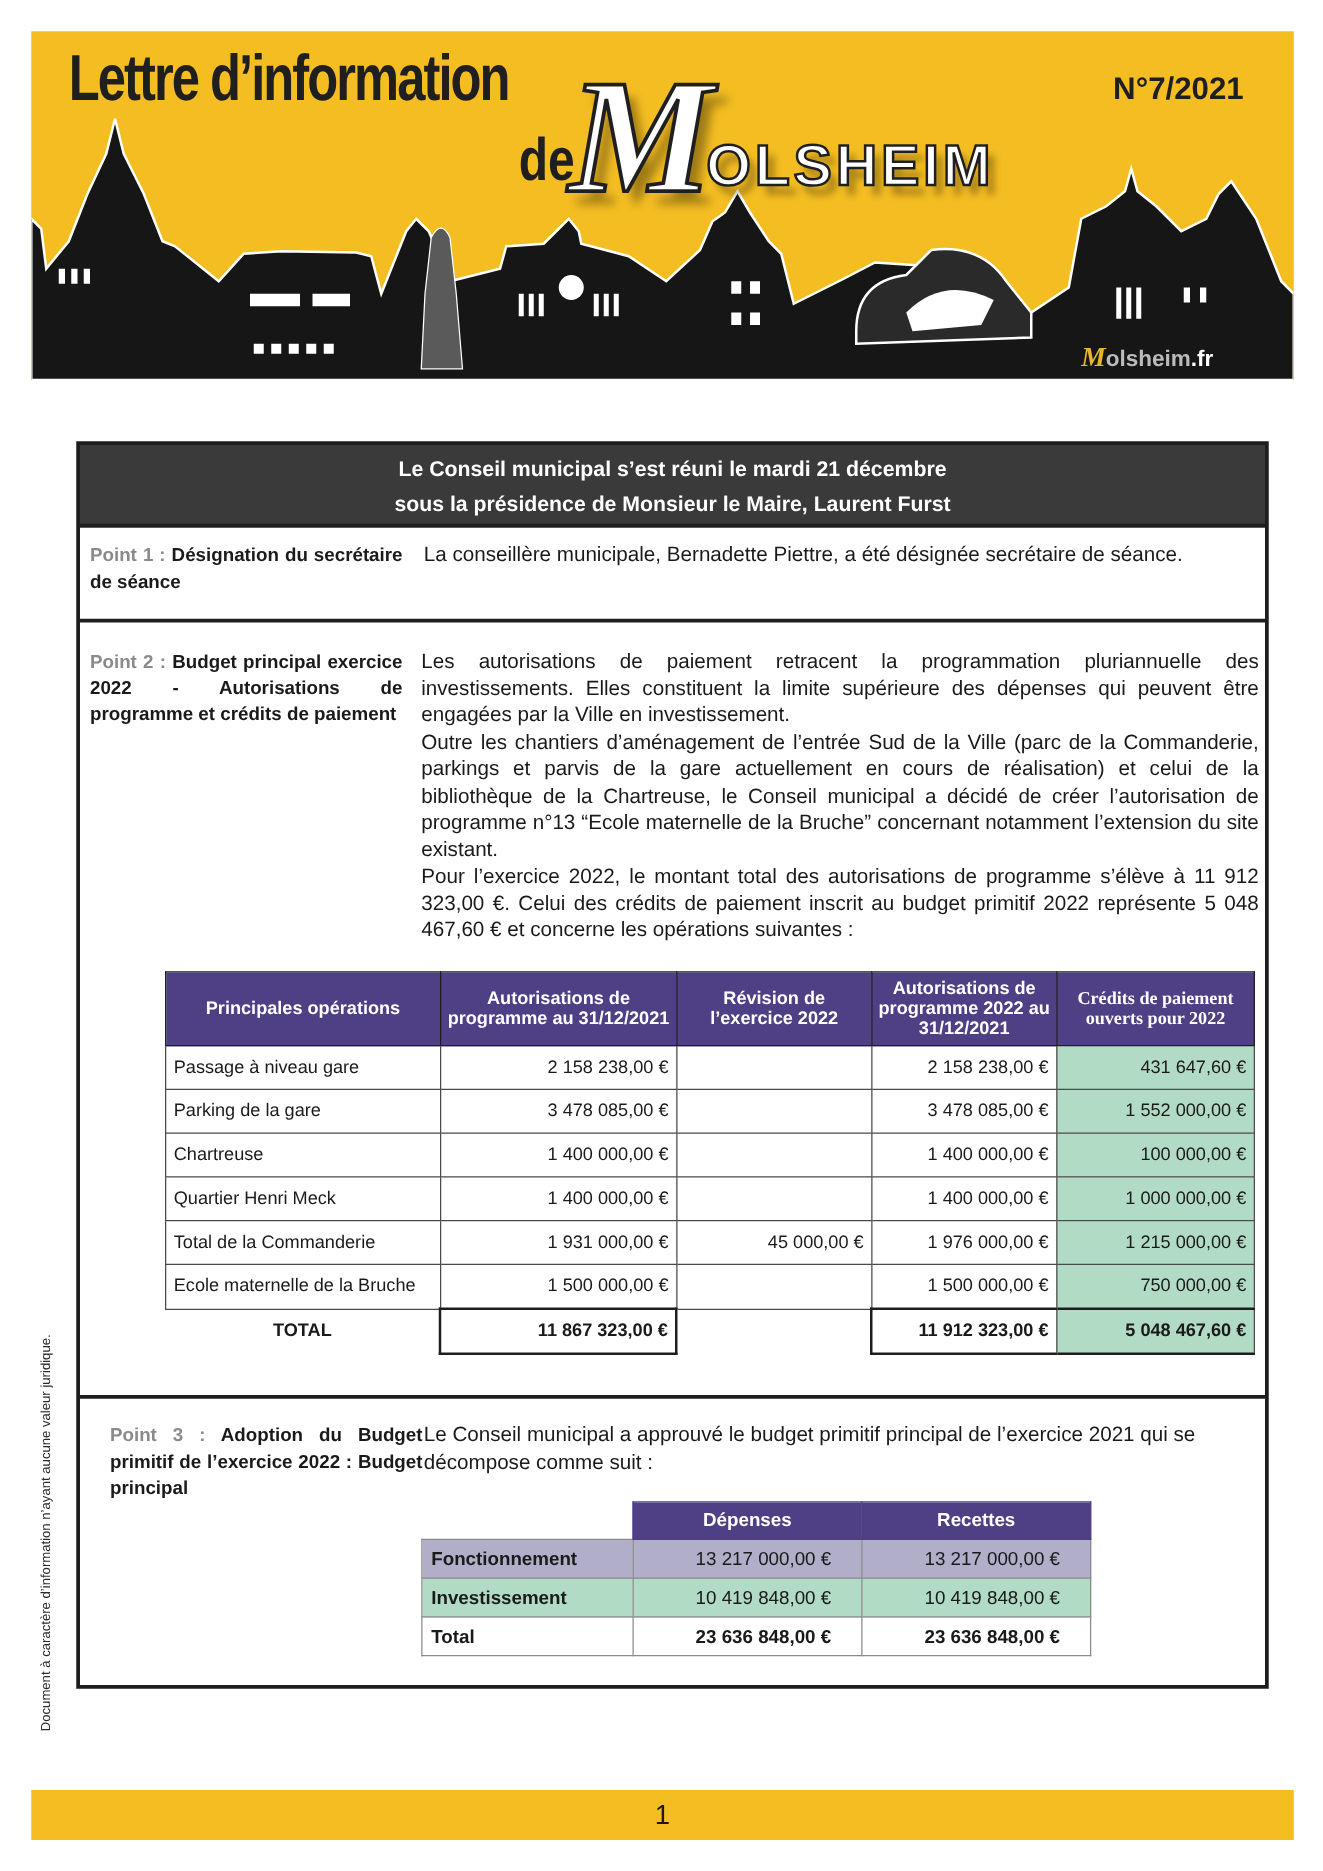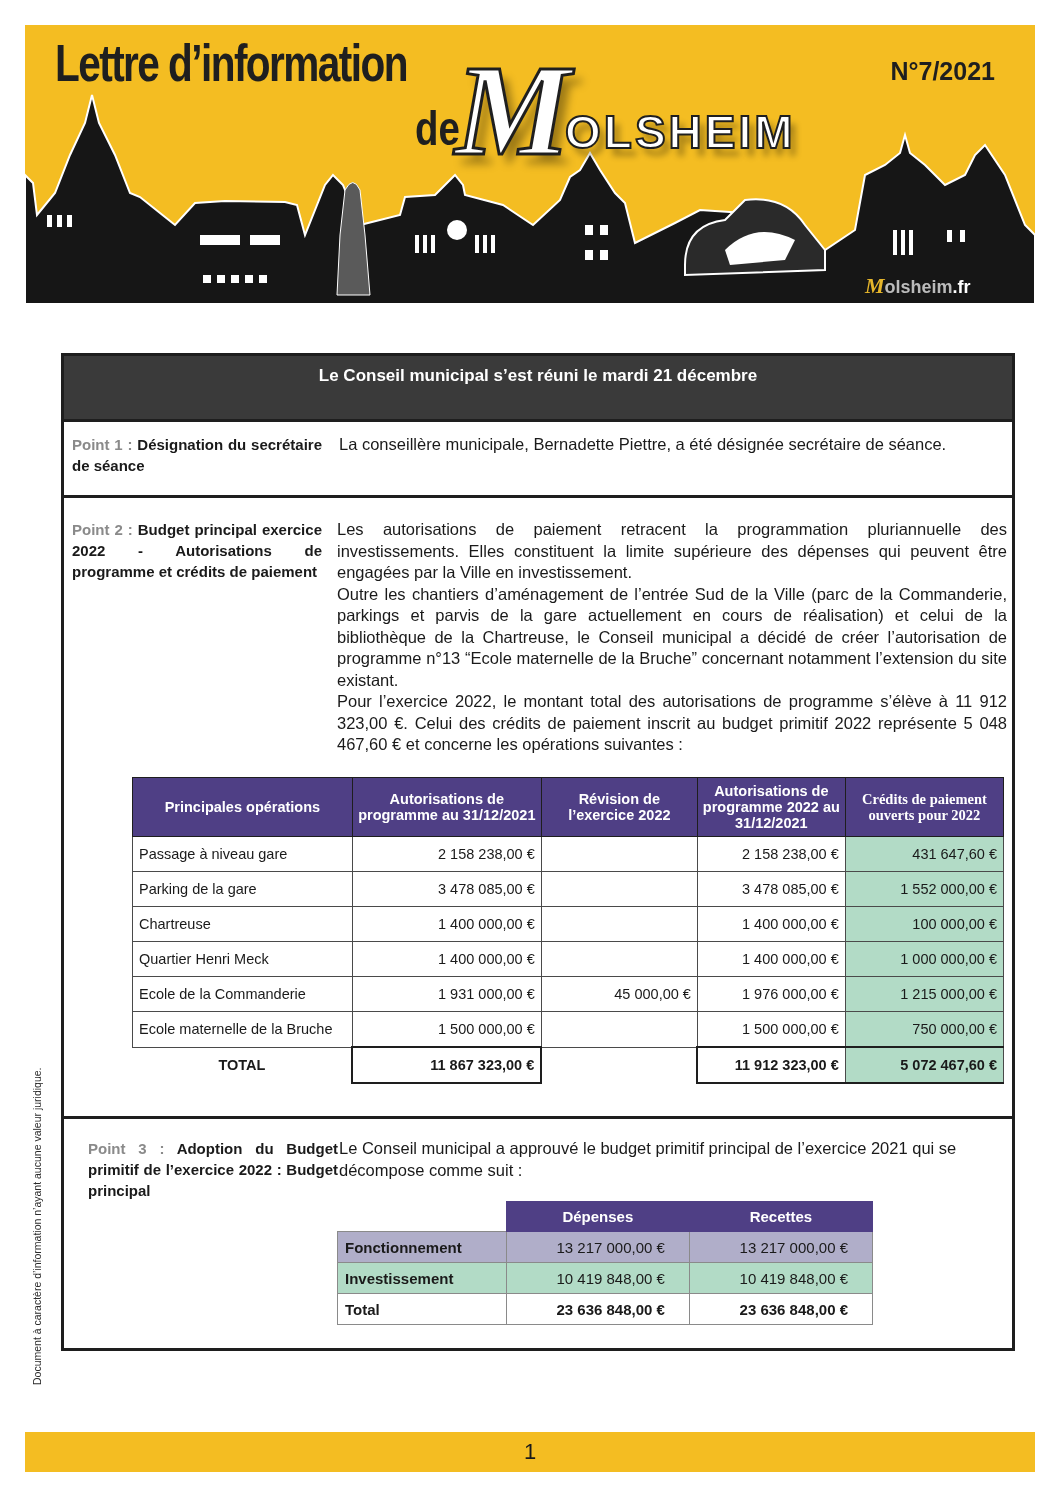--- a/index.html
+++ b/index.html
@@ -111,20 +111,21 @@
   <div class="title-de">de</div>
   <div class="big-m">M</div>
   <div class="olsheim">OLSHEIM</div>
   <div class="issue">N°7/2021</div>
   <div class="site"><span class="m">M</span><span>olsheim</span><span class="fr">.fr</span></div>
 </div>
 
 <div class="frame">
   <div class="frame-head">
     <div>Le Conseil municipal s’est réuni le mardi 21 décembre</div>
+    <div>sous la présidence de Monsieur le Maire, Laurent Furst</div>
   </div>
 
   <div class="point-label" style="left:8px; top:78px; width:250px;">
     <span class="pfx">Point 1 :</span>
     <span>Désignation du secrétaire de séance</span>
   </div>
   <div class="point-text" style="left:275px; top:78px; width:665px;">La conseillère municipale, Bernadette Piettre, a été désignée secrétaire de séance.</div>
 
   <div class="sep" style="top:139px;"></div>
 
@@ -171,39 +172,39 @@
         <td class="green">100 000,00 €</td>
       </tr>
       <tr>
         <td class="op">Quartier Henri Meck</td>
         <td>1 400 000,00 €</td>
         <td></td>
         <td>1 400 000,00 €</td>
         <td class="green">1 000 000,00 €</td>
       </tr>
       <tr>
-        <td class="op">Ecole de la Commanderie</td>
+        <td class="op">Total de la Commanderie</td>
         <td>1 931 000,00 €</td>
         <td>45 000,00 €</td>
         <td>1 976 000,00 €</td>
         <td class="green">1 215 000,00 €</td>
       </tr>
       <tr>
         <td class="op">Ecole maternelle de la Bruche</td>
         <td>1 500 000,00 €</td>
         <td></td>
         <td>1 500 000,00 €</td>
         <td class="green">750 000,00 €</td>
       </tr>
       <tr class="total">
         <td class="lbl">TOTAL</td>
         <td style="border-left:2px solid #1e1e1e;border-right:2px solid #1e1e1e;">11 867 323,00 €</td>
         <td class="empty" style="border:none;"></td>
         <td style="border-left:2px solid #1e1e1e;padding-left:12px;">11 912 323,00 €</td>
-        <td class="green">5 072 467,60 €</td>
+        <td class="green">5 048 467,60 €</td>
       </tr>
     </tbody>
   </table>
 
   <div class="sep" style="top:760px;"></div>
 
   <div class="point-label" style="left:24px; top:782px; width:250px;">
     <span class="pfx">Point 3 :</span>
     <span>Adoption du Budget primitif de l’exercice 2022 : Budget principal</span>
   </div>

